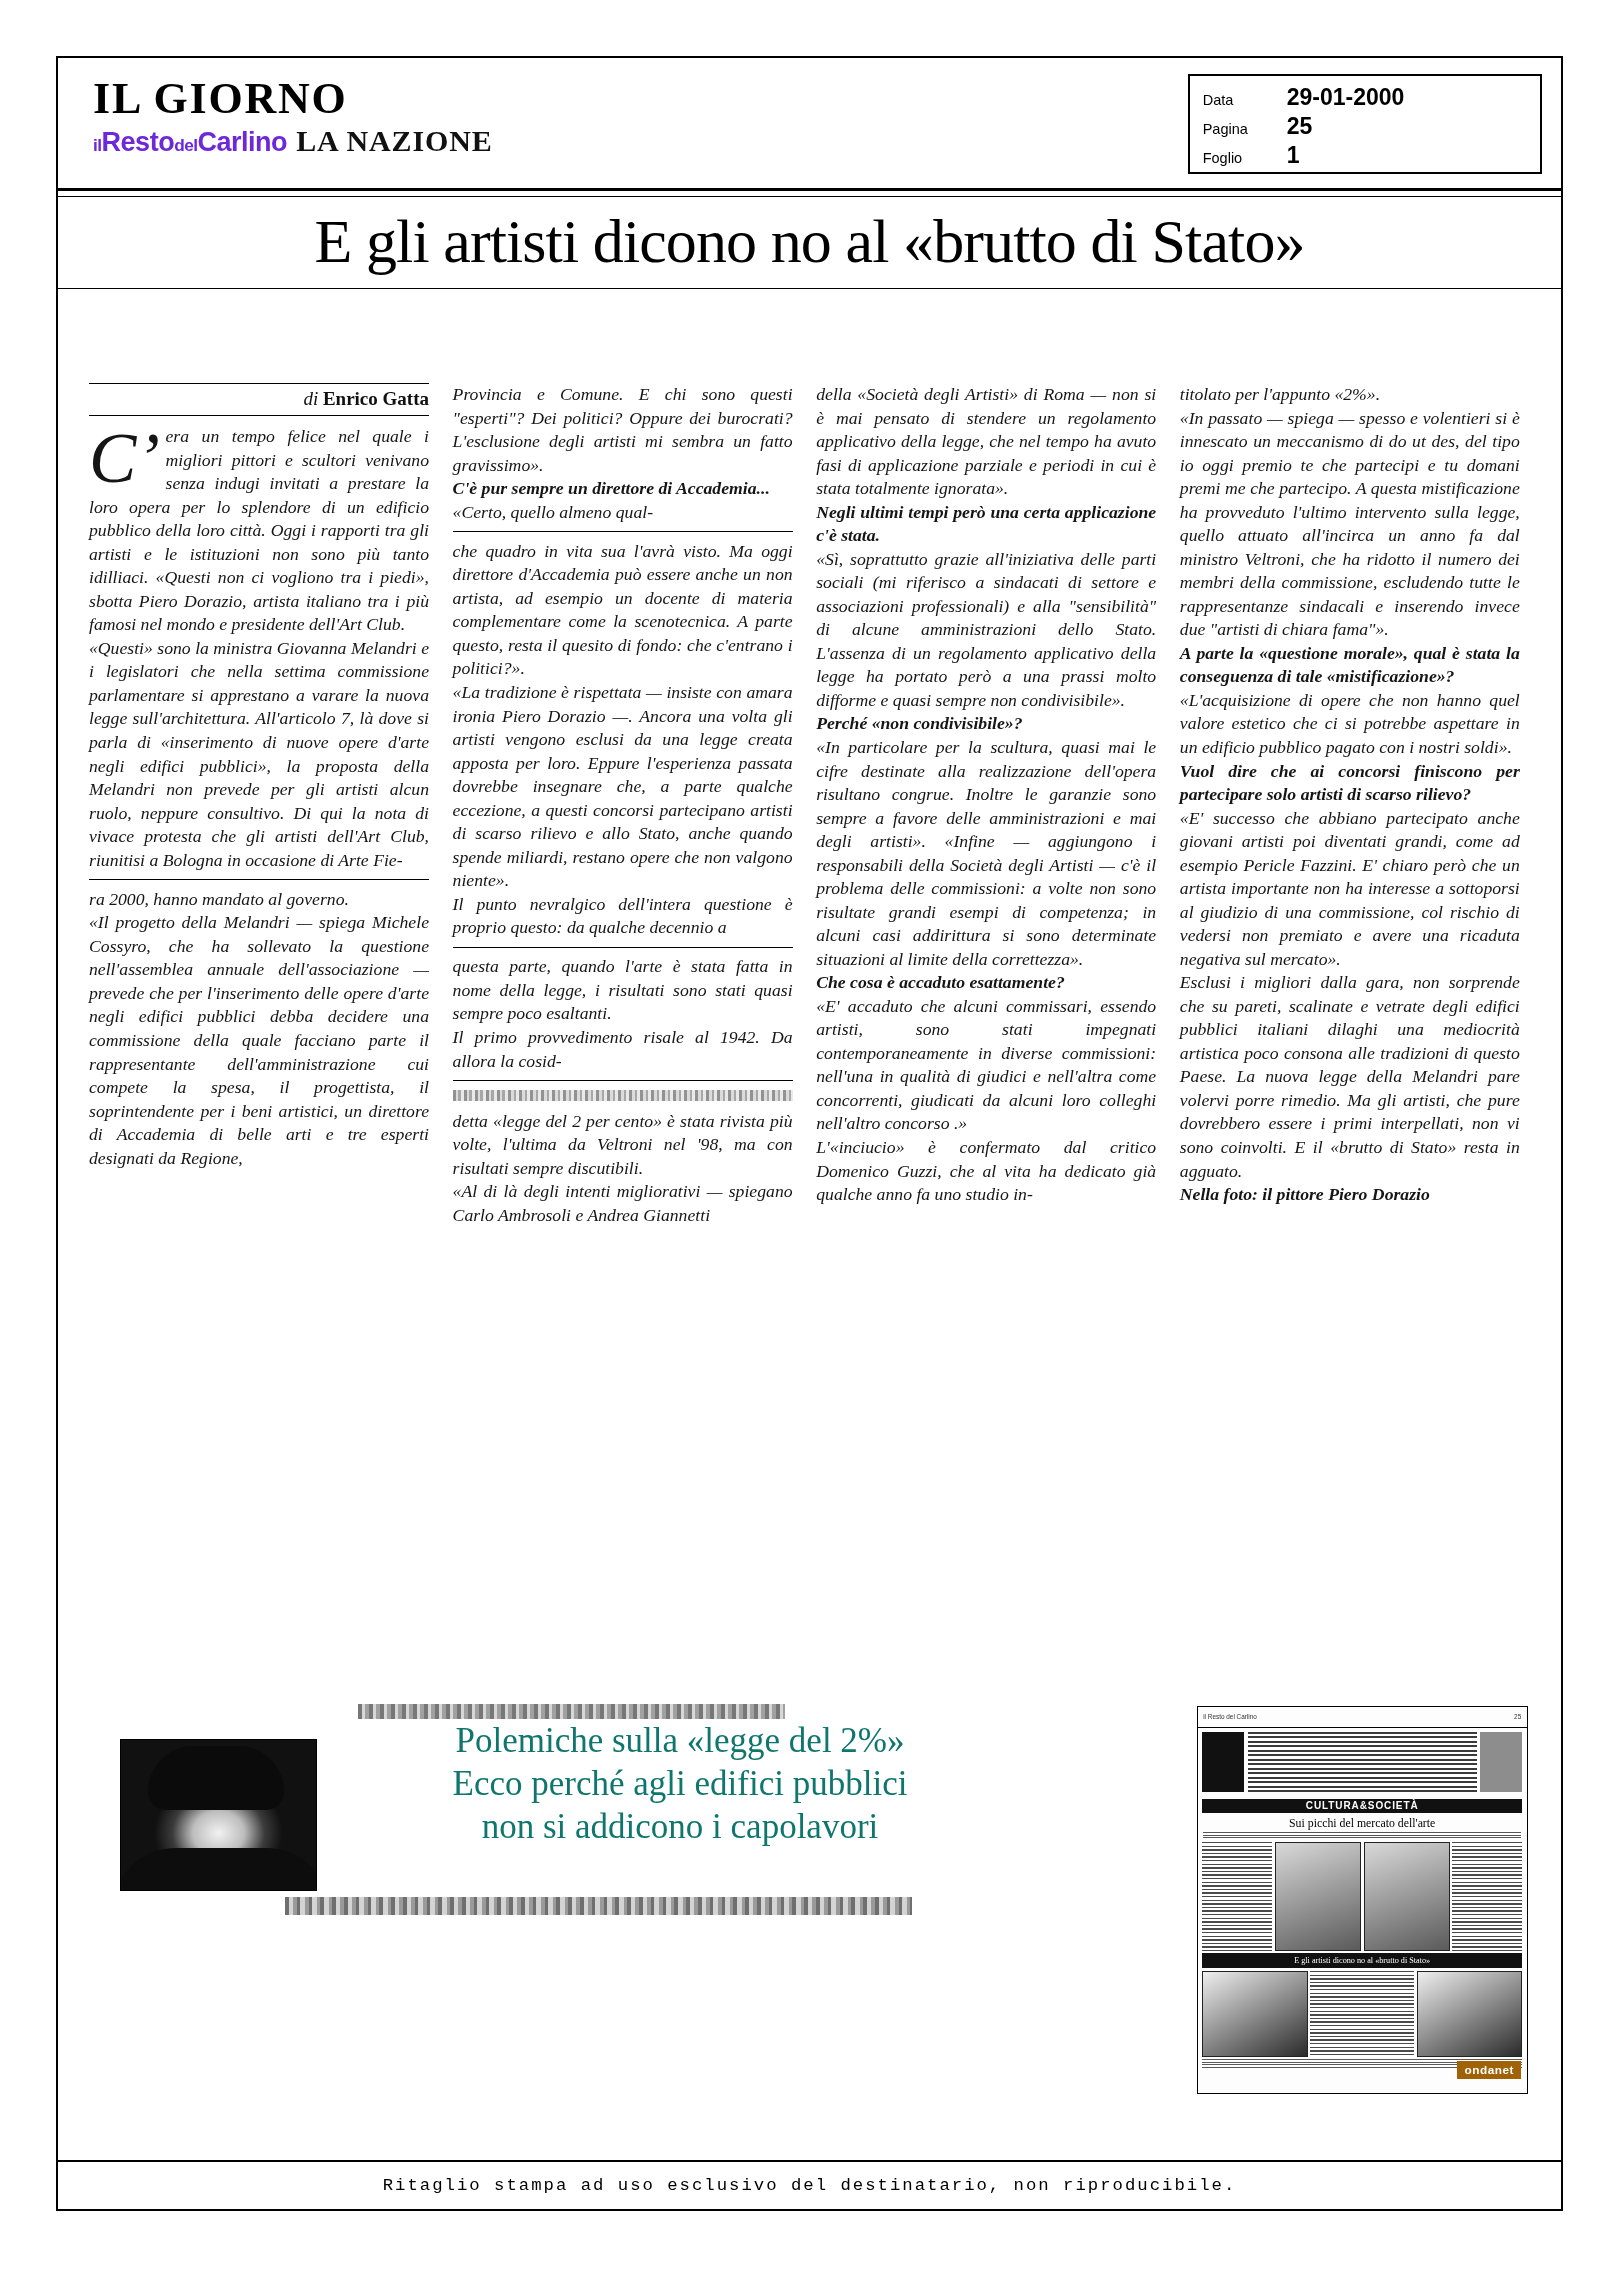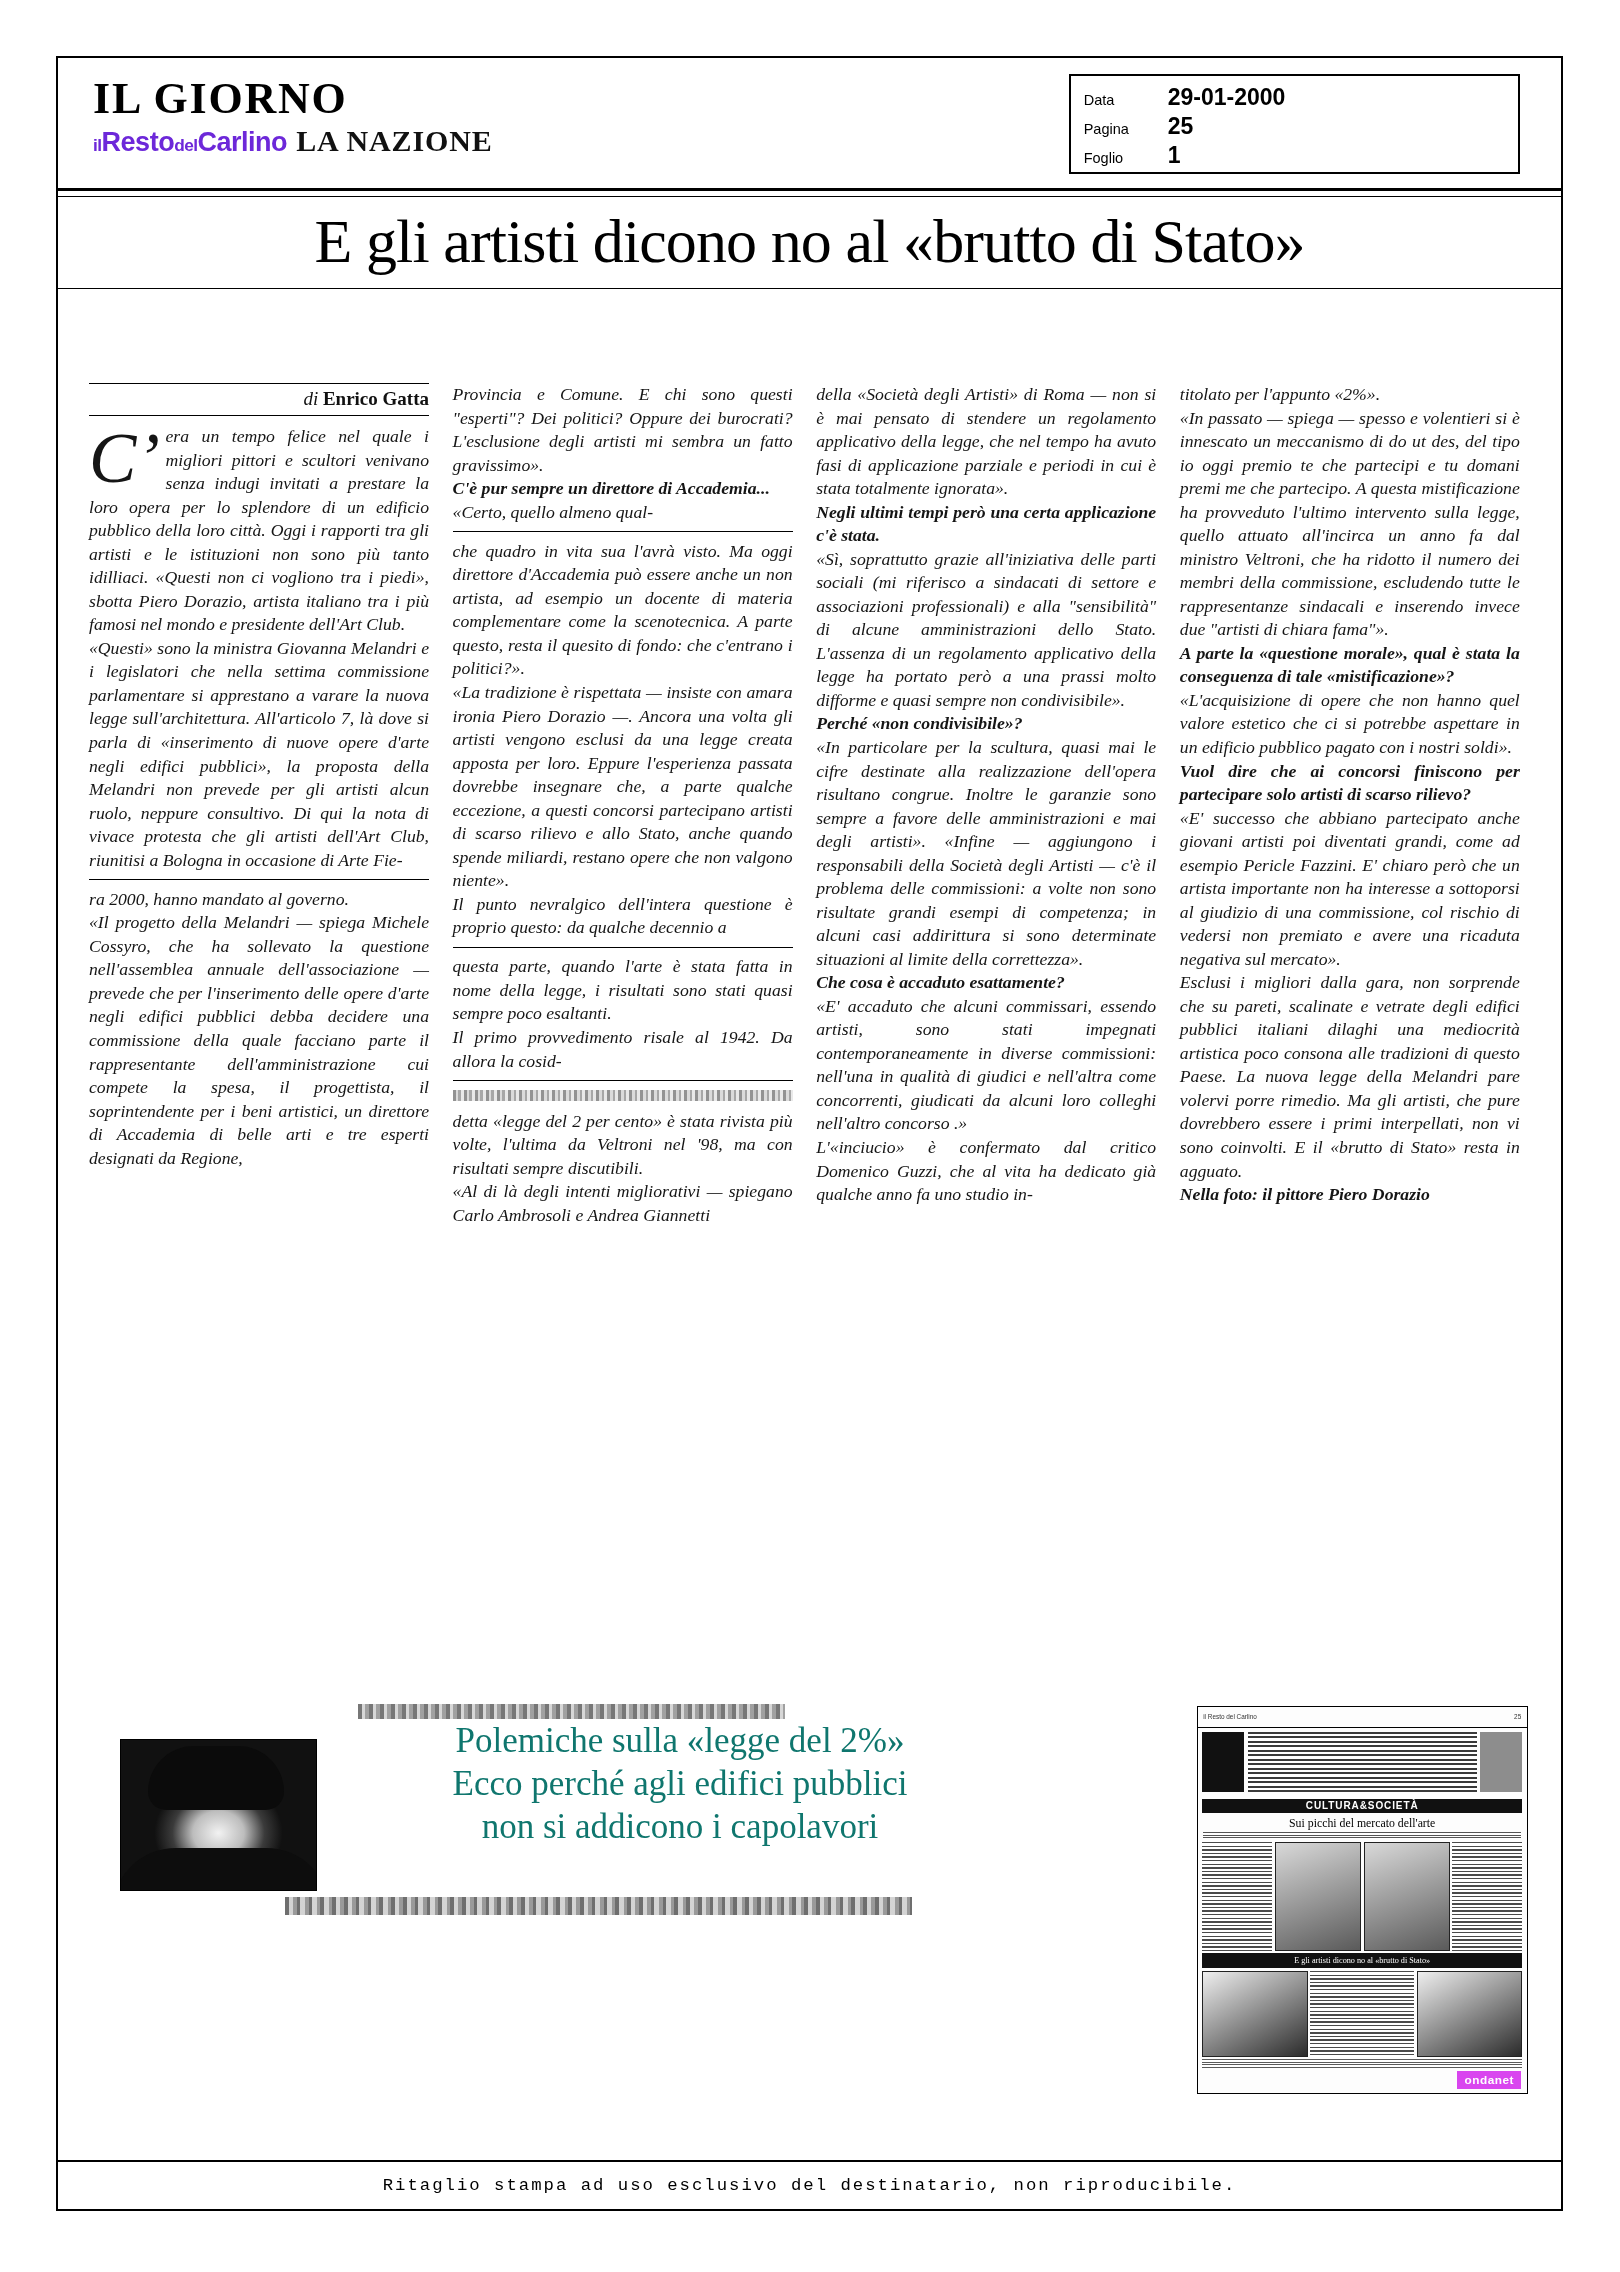--- a/index.html
+++ b/index.html
@@ -70,23 +70,23 @@
   .logo-nazione {
     font-family: "Liberation Serif", serif;
     font-weight: bold;
     font-size: 30px;
     letter-spacing: 0.9px;
     margin-left: 3.6px;
   }
   
   .databox {
     position: absolute;
-    right: 41px;
+    right: 19px;
     top: 16.4px;
-    width: 451px;
+    width: 354px;
     height: 100px;
     border: 2.7px solid #000;
     box-sizing: border-box;
     padding: 7.3px 0 0 12.7px;
   }
   .databox-row {
     display: flex;
     align-items: baseline;
     height: 29px;
   }
@@ -367,22 +367,22 @@
   .thumb .t-foot {
     margin: 1.8px 4.5px;
     font-size: 5.5px;
     color: #333;
     background: repeating-linear-gradient(180deg, #5a5a5a 0 0.9px, #fff 0.9px 2.7px);
     height: 9px;
   }
   .thumb .t-logo {
     position: absolute;
     right: 5.5px;
-    bottom: 4px;
-    background: #d946ef;
+    bottom: 14px;
+    background: #a16207;
     color: #fff;
     font-family: "Liberation Sans", sans-serif;
     font-size: 11.8px;
     font-weight: bold;
     padding: 1.8px 7.3px;
     letter-spacing: 0.5px;
     margin-top: 44px;
   }
   
   .footer {

